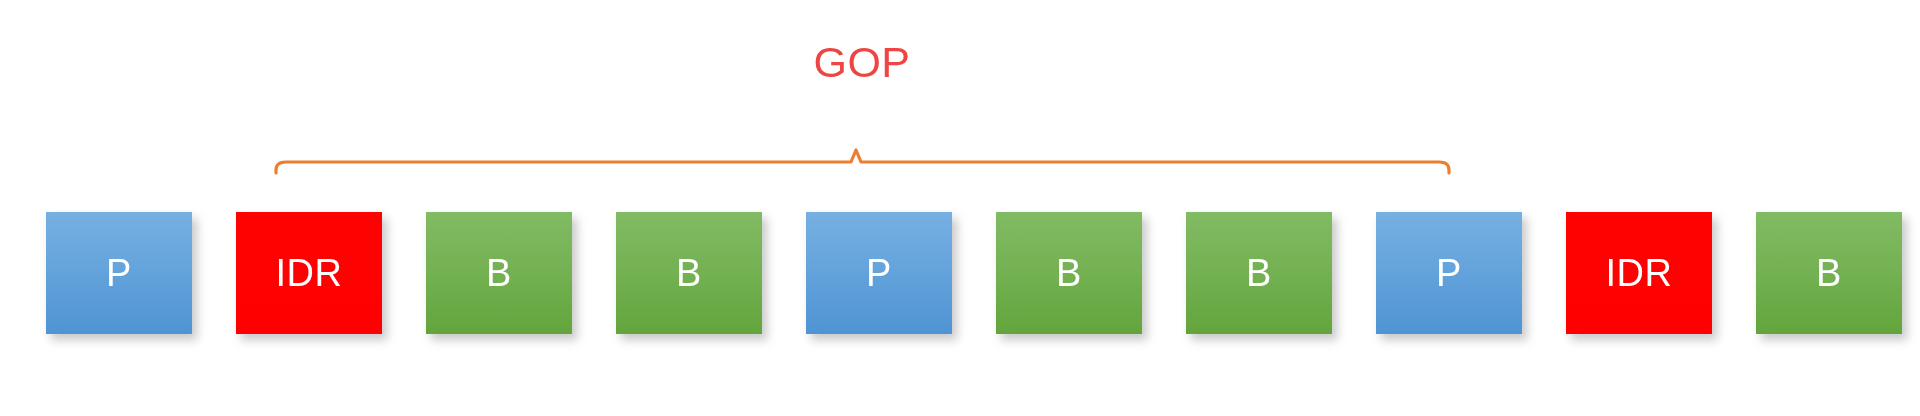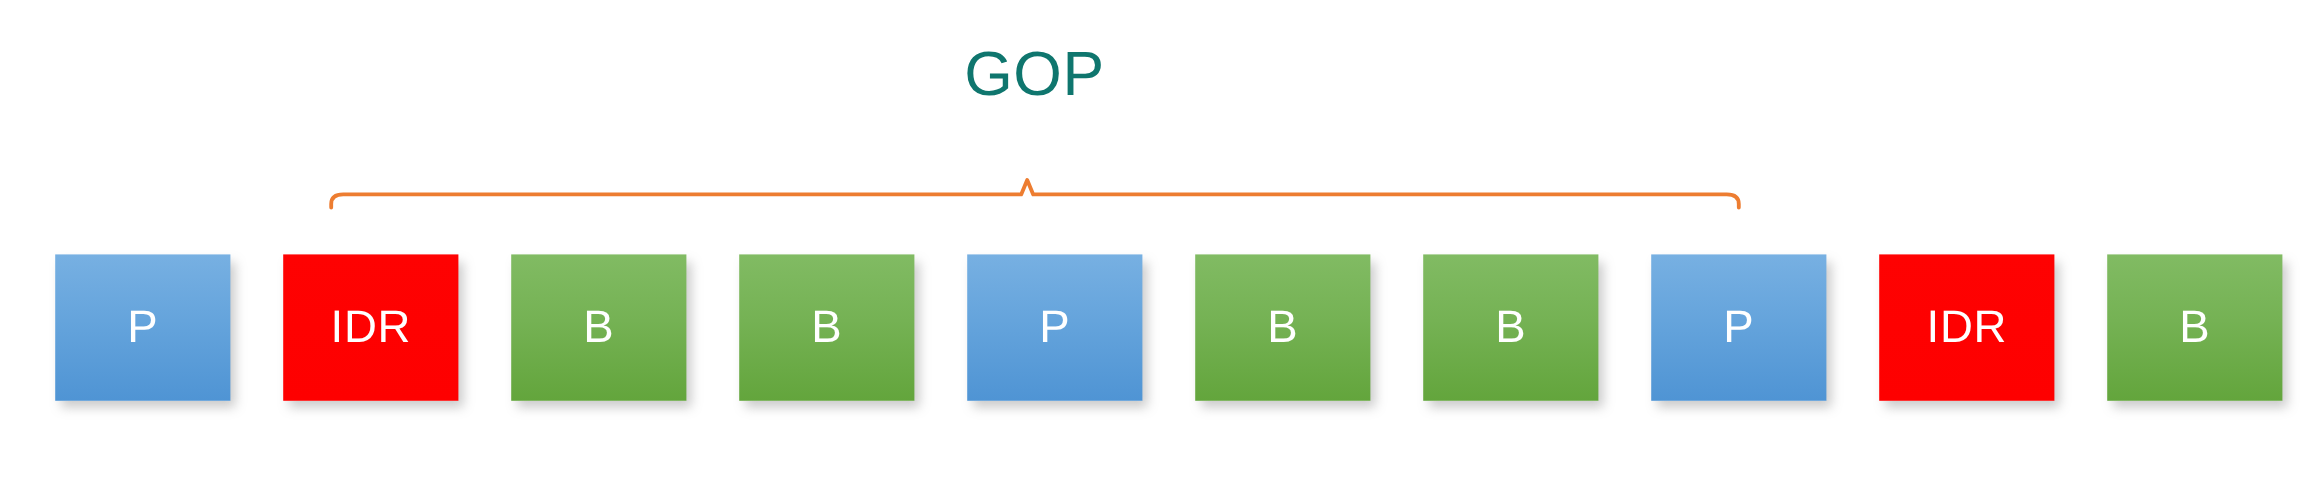--- a/index.html
+++ b/index.html
@@ -18,22 +18,22 @@
     overflow: hidden;
   }
 
   
   #gop-label {
     position: absolute;
     left: 0;
     top: 38px;
     width: 1920px;
     text-align: center;
-    color: #0f766e;
-    font-size: 52px;
+    color: #ef4444;
+    font-size: 43px;
     line-height: 48px;
     letter-spacing: 0.5px;
     white-space: nowrap;
     pointer-events: none;
   }
   #gop-label .gop-inner {
     position: relative;
     left: -98px; 
   }
 

